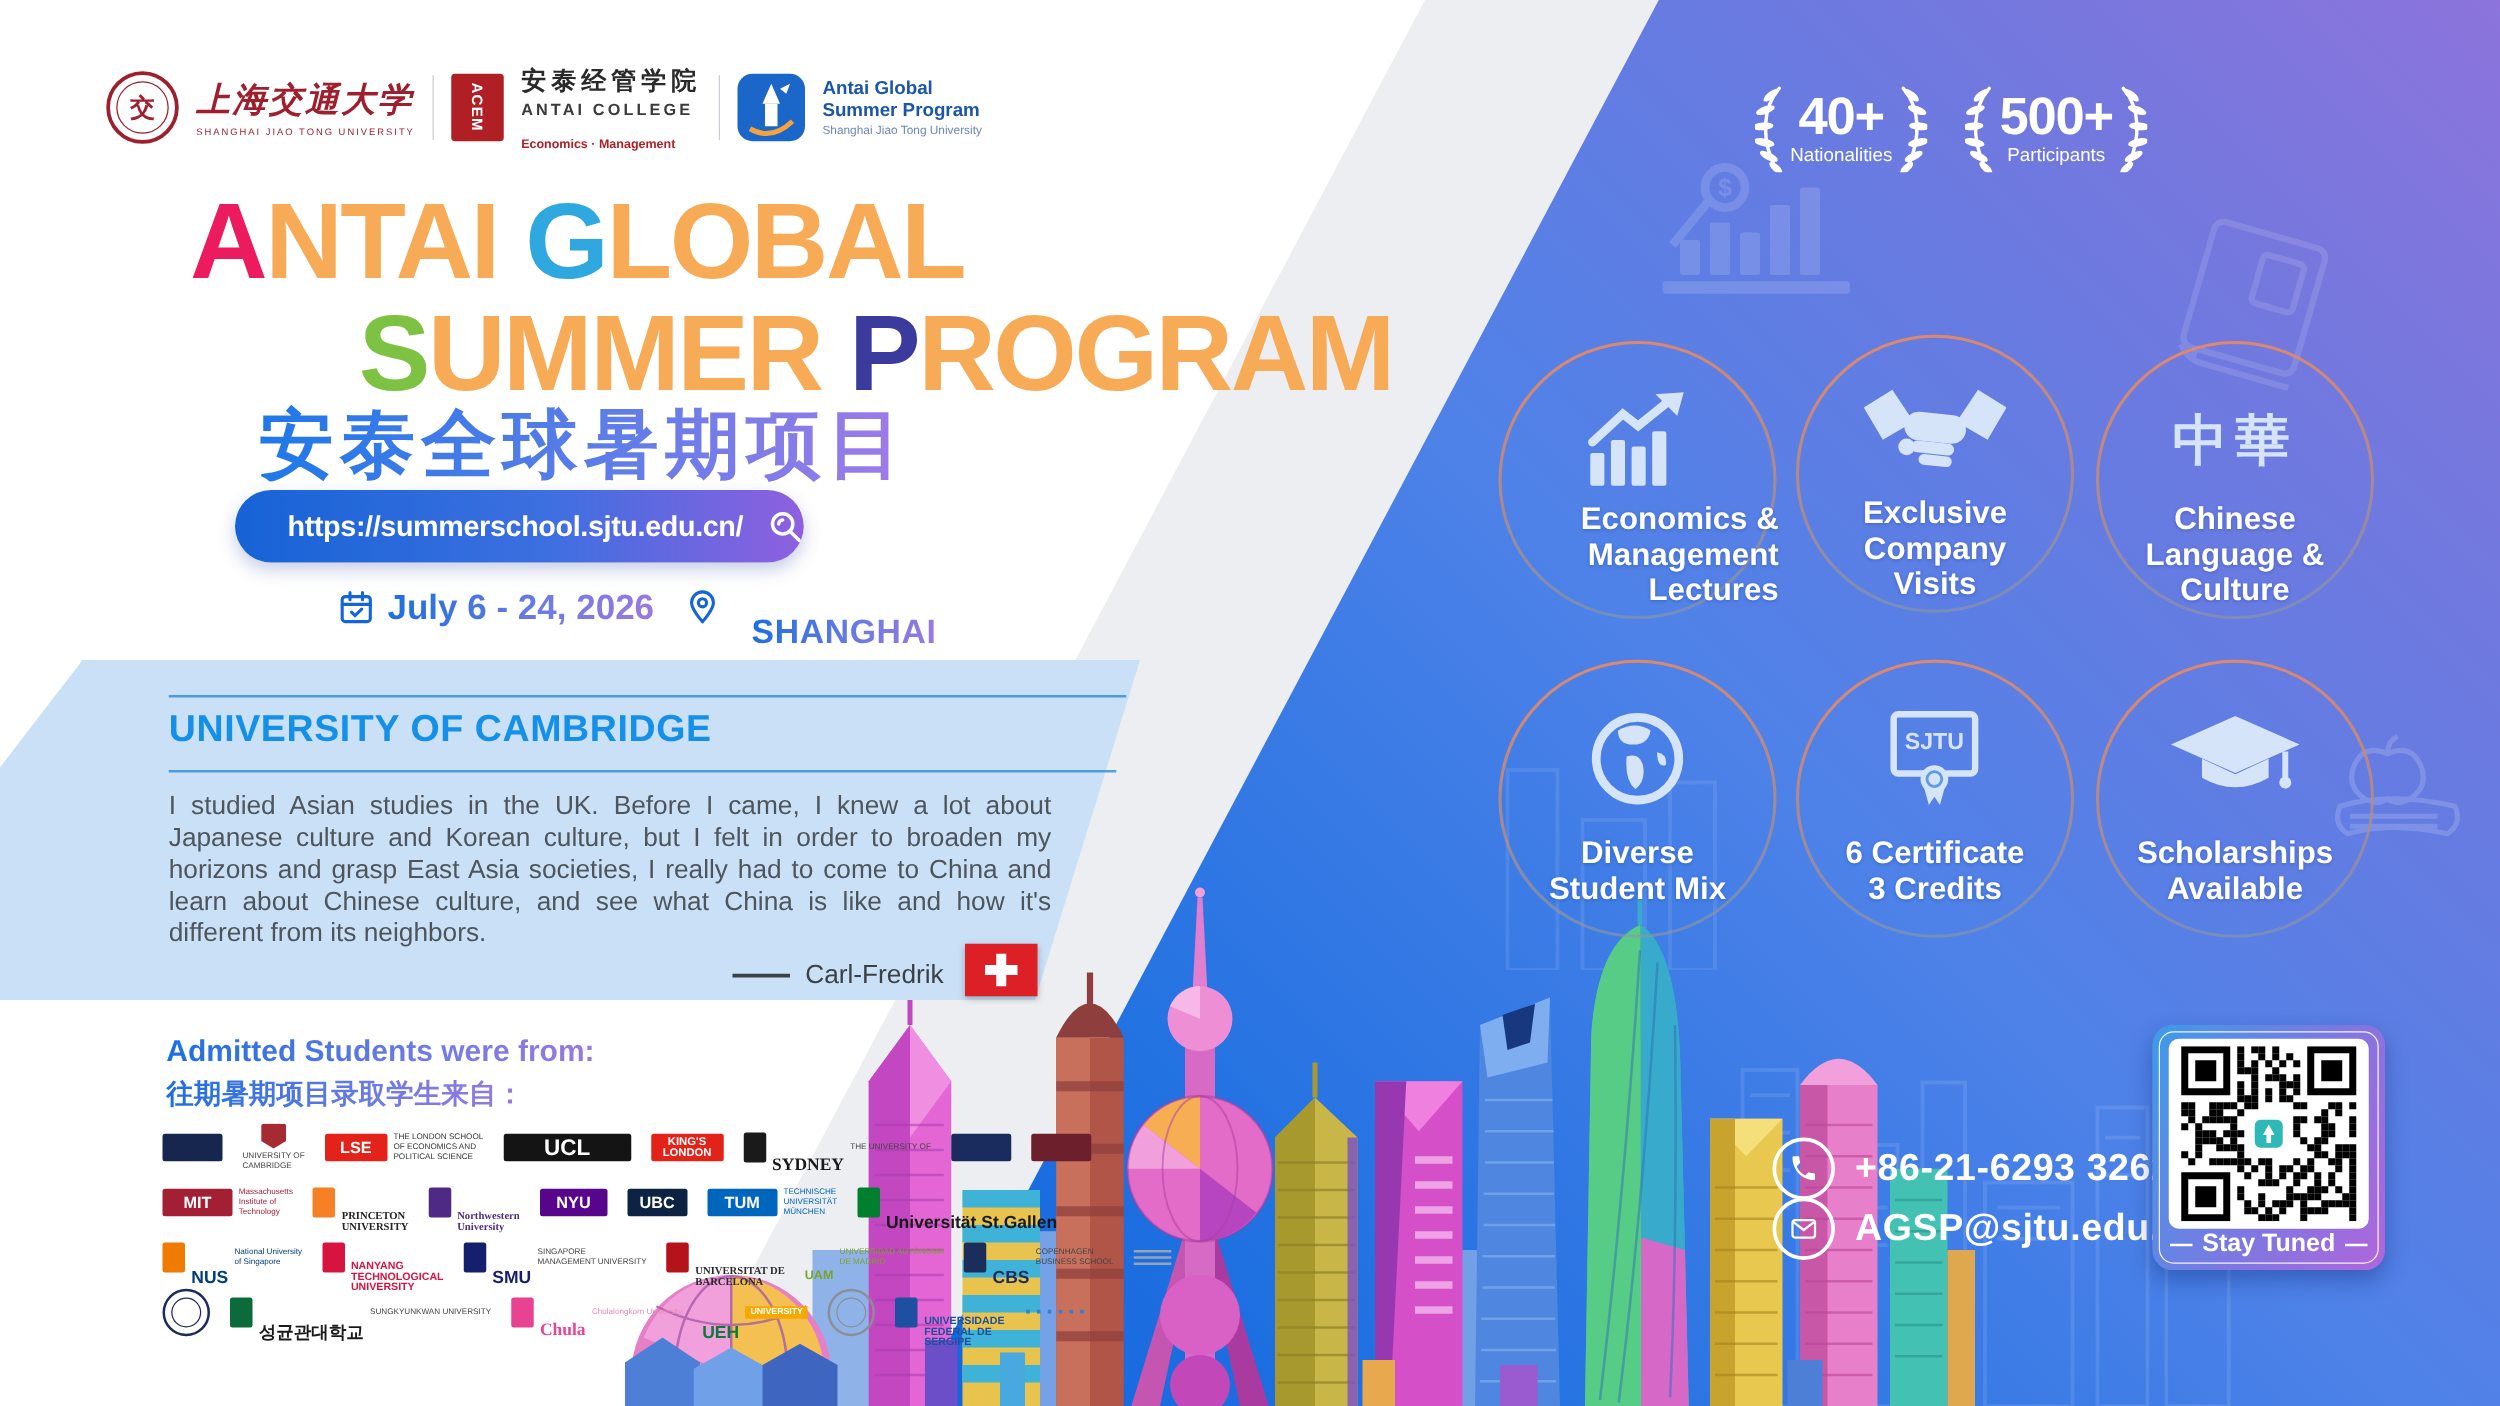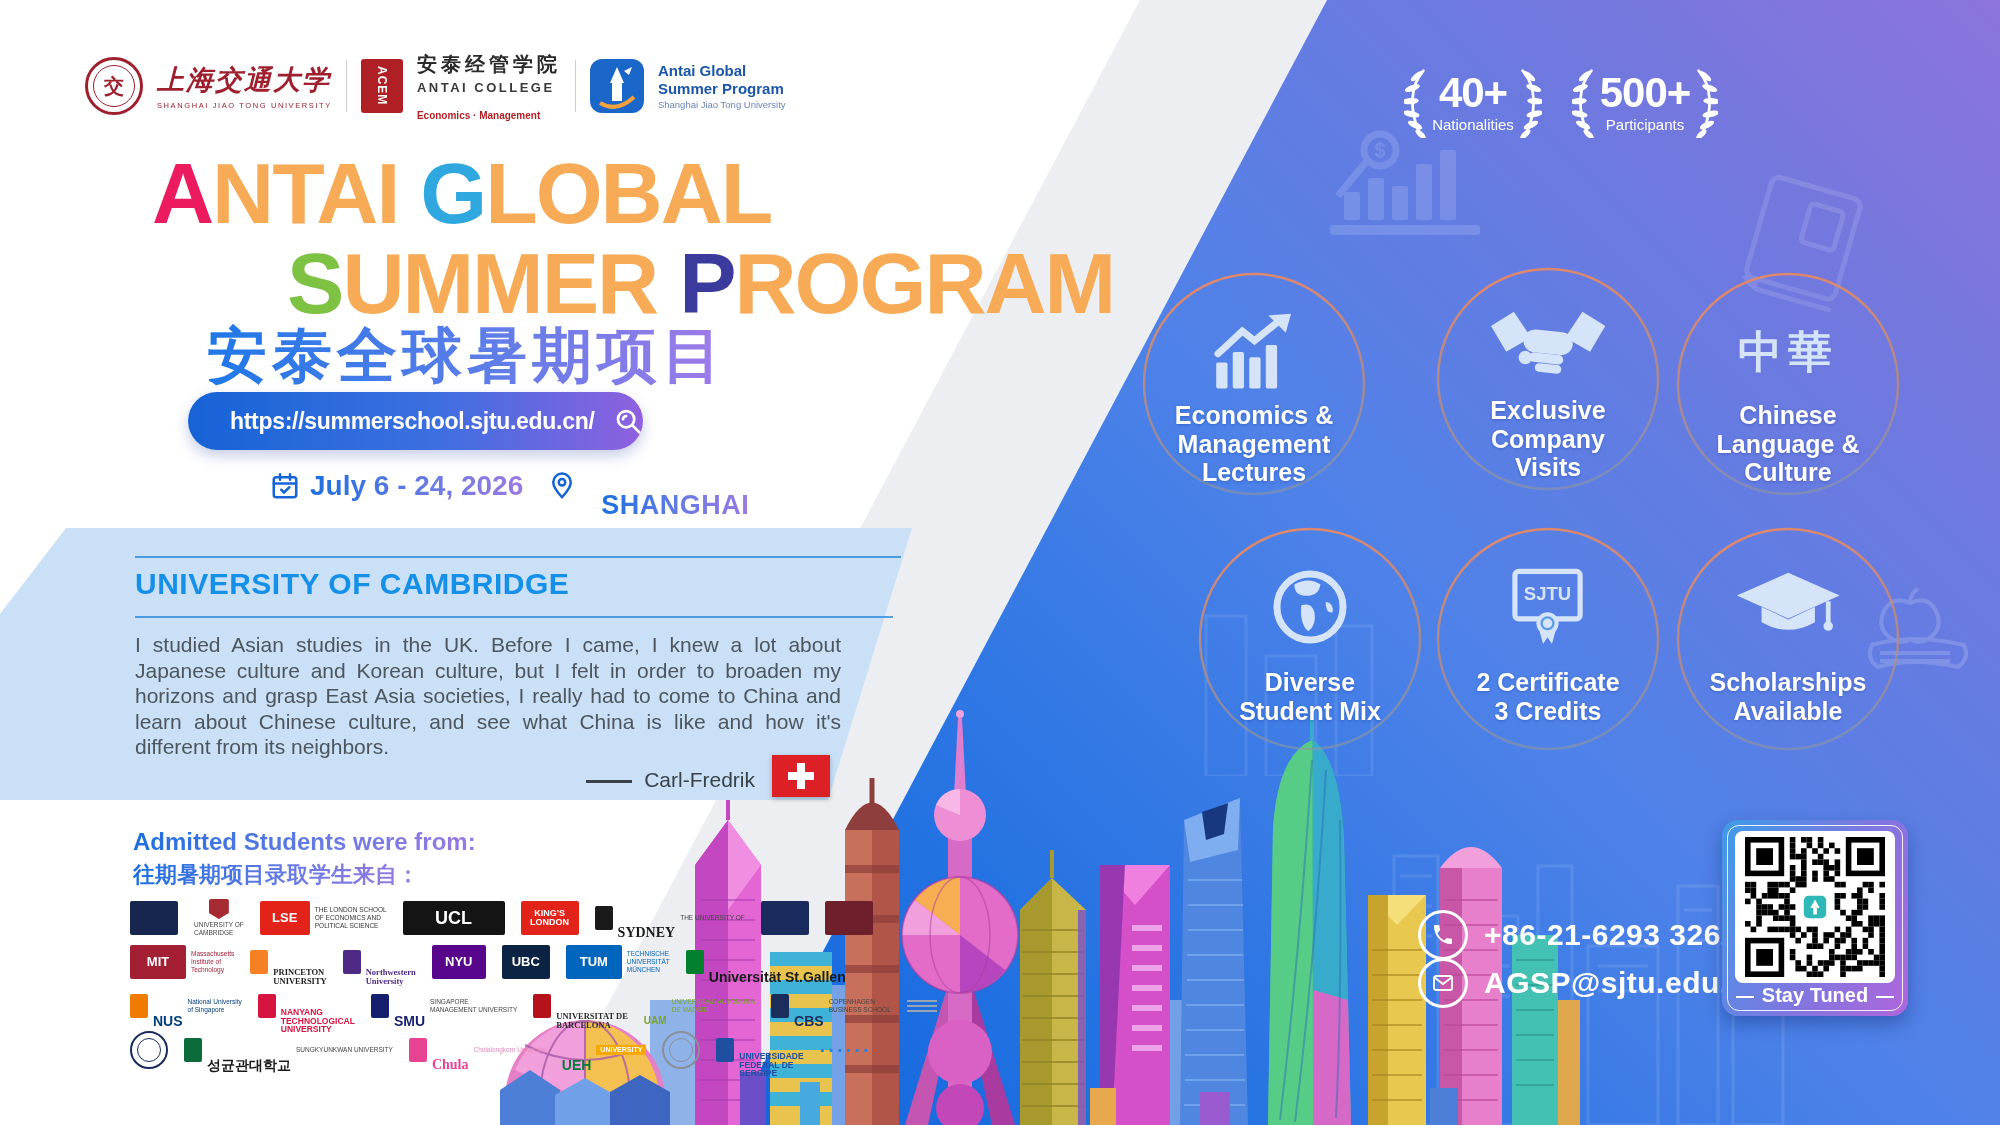--- a/index.html
+++ b/index.html
@@ -59,21 +59,21 @@
   .q-attr .dash{display:inline-block;width:46px;height:3px;background:#3A4148;vertical-align:middle;margin-right:12px;}
   .flag-ch{position:absolute;left:772px;top:755px;width:58px;height:42px;background:#DD2026;box-shadow:0 2px 5px rgba(0,0,0,.25);}
   .flag-ch::before{content:"";position:absolute;left:25px;top:8px;width:8px;height:26px;background:#fff;}
   .flag-ch::after{content:"";position:absolute;left:16px;top:17px;width:26px;height:8px;background:#fff;}
 
   
   .adm-en{position:absolute;left:133px;top:828px;font-size:24px;font-weight:bold;}
   .adm-zh{position:absolute;left:133px;top:860px;font-size:22px;font-weight:bold;}
   .uni-row{position:absolute;left:130px;height:40px;display:flex;align-items:center;gap:16px;}
   .uni{display:inline-flex;align-items:center;gap:5px;}
-  .uni .box{height:34px;min-width:34px;display:flex;align-items:center;justify-content:center;font-weight:bold;border-radius:2px;padding:0 5px;text-align:center;line-height:1.05;}
+  .uni .box{height:22px;min-width:34px;display:flex;align-items:center;justify-content:center;font-weight:bold;border-radius:2px;padding:0 5px;text-align:center;line-height:1.05;}
   .uni .glyph{width:18px;height:24px;border-radius:2px;flex:0 0 auto;}
   .uni .seal{width:34px;height:34px;border-radius:50%;border:2.5px solid;position:relative;}
   .uni .seal::after{content:"";position:absolute;inset:5px;border-radius:50%;border:1px solid;}
   .uni .main{font-weight:bold;line-height:1.05;white-space:pre-line;margin-top:30px;}
   .uni .cap{font-size:6.5px;line-height:1.25;color:#444;white-space:pre-line;}
   .uni .dots{font-size:20px;font-weight:bold;letter-spacing:2px;}
   .uni .lines i{display:block;width:30px;height:2px;background:#9AA4B0;margin:3px 0;}
 
   
   .stats{position:absolute;left:1398px;top:66px;display:flex;gap:22px;}
@@ -565,21 +565,21 @@
         <span class="main" style="color:#1F4FA0;font-size:8.5px;">UNIVERSIDADE
 FEDERAL DE
 SERGIPE</span>
       </span>
       <span class="uni">
         <span class="dots" style="color:#2E7FD6">······</span>
       </span>
     </div>
 
   <div id="features">
-      <div class="feature" style="left: 1141px; top: 271px;">
+      <div class="feature" style="left: 1197px; top: 271px; text-align: right;">
         <svg class="ring" width="226" height="226">
           <circle cx="113" cy="113" r="110" fill="none" stroke="url(#ringGrad)" stroke-width="2.5"></circle>
         </svg>
         <div class="f-icon">
           <svg viewBox="0 0 100 92">
             <g fill="#D5E4F8">
               <rect x="6" y="58" width="13" height="30" rx="2"></rect>
               <rect x="25" y="46" width="13" height="42" rx="2"></rect>
               <rect x="44" y="52" width="13" height="36" rx="2"></rect>
               <rect x="63" y="38" width="13" height="50" rx="2"></rect>
@@ -653,21 +653,21 @@
         <div class="f-icon">
           <svg viewBox="0 0 104 108">
             <rect x="8" y="6" width="88" height="64" rx="5" fill="none" stroke="#D5E4F8" stroke-width="7"></rect>
             <text x="52" y="44" font-size="25" font-weight="bold" fill="#D5E4F8" text-anchor="middle" font-family="Liberation Sans,sans-serif">SJTU</text>
             <polygon points="40,82 46,104 52,95 58,104 64,82" fill="#D5E4F8"></polygon>
             <circle cx="52" cy="76" r="15" fill="#D5E4F8"></circle>
             <circle cx="52" cy="76" r="8" fill="none" stroke="#5B9BE8" stroke-width="3"></circle>
           </svg>
         </div>
         <div class="f-label" style="top: 142px;">
-          <div>2 Certificate</div>
+          <div>6 Certificate</div>
           <div>3 Credits</div>
         </div>
       </div>
       <div class="feature" style="left: 1675px; top: 526px;">
         <svg class="ring" width="226" height="226">
           <circle cx="113" cy="113" r="110" fill="none" stroke="url(#ringGrad)" stroke-width="2.5"></circle>
         </svg>
         <div class="f-icon">
           <svg viewBox="0 0 116 84">
             <polygon points="58,6 112,30 58,54 4,30" fill="#D5E4F8"></polygon>

